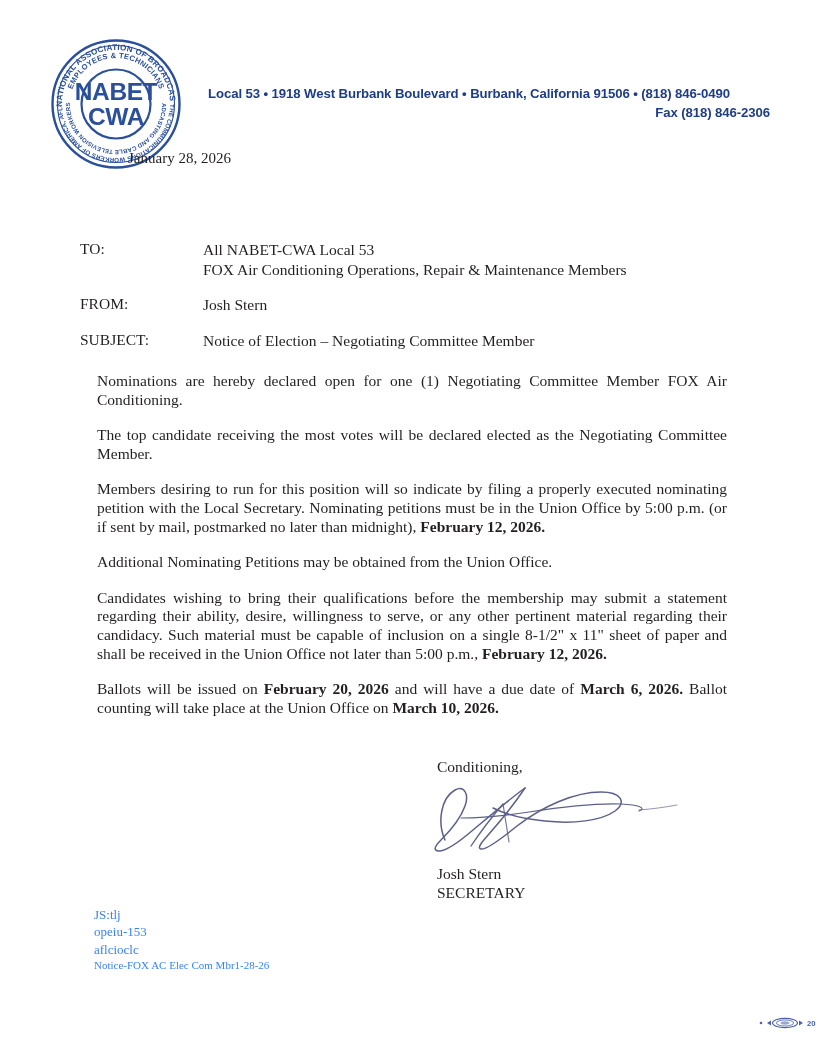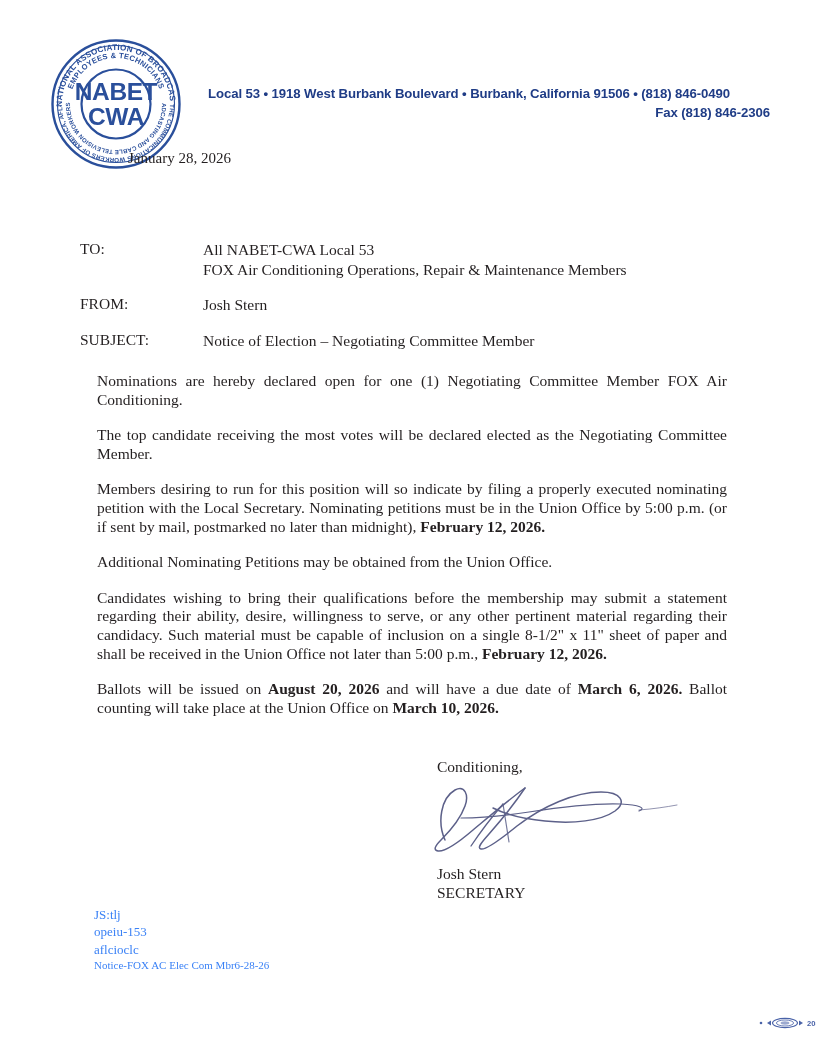--- a/index.html
+++ b/index.html
@@ -232,21 +232,21 @@
     <p>Nominations are hereby declared open for one (1) Negotiating Committee Member FOX Air Conditioning.</p>
 
     <p>The top candidate receiving the most votes will be declared elected as the Negotiating Committee Member.</p>
 
     <p><span>Members desiring to run for this position will so indicate by filing a properly executed nominating petition with the Local Secretary.  Nominating petitions must be in the Union Office by 5:00 p.m. (or if sent by mail, postmarked no later than midnight), </span><b>February 12, 2026.</b></p>
 
     <p>Additional Nominating Petitions may be obtained from the Union Office.</p>
 
     <p><span>Candidates wishing to bring their qualifications before the membership may submit a statement regarding their ability, desire, willingness to serve, or any other pertinent material regarding their candidacy.  Such material must be capable of inclusion on a single 8-1/2" x 11" sheet of paper and shall be received in the Union Office not later than 5:00 p.m., </span><b>February 12, 2026.</b></p>
 
-    <p><span>Ballots will be issued on </span><b>August 20, 2026</b><span> and will have a due date of </span><b>March 6, 2026.</b><span>  Ballot counting will take place at the Union Office on </span><b>March 10, 2026.</b></p>
+    <p><span>Ballots will be issued on </span><b>February 20, 2026</b><span> and will have a due date of </span><b>March 6, 2026.</b><span>  Ballot counting will take place at the Union Office on </span><b>March 10, 2026.</b></p>
   </div>
 
   <div class="sig-block">
     <div class="sig-closing">Conditioning,</div>
 
     <div class="sig-ink">
       <svg viewBox="0 0 260 95" xmlns="http://www.w3.org/2000/svg" aria-hidden="true">
         <g fill="none" stroke="#5c6089" stroke-linecap="round" stroke-linejoin="round">
           <path d="M20,72 C12,54 16,30 30,22 C40,17 44,27 40,38 C35,52 24,64 16,72 C10,78 8,82 13,83 C20,84 34,74 48,62 C66,47 86,30 100,20" stroke-width="1.5"></path>
           <path d="M100,20 C92,32 78,50 64,66 C56,75 52,80 56,81 C61,82 76,71 92,58 C118,38 150,24 176,24 C196,24 202,34 190,43 C176,53 148,56 120,53 C98,51 80,46 68,40" stroke-width="1.5"></path>
@@ -261,21 +261,21 @@
     <div class="sig-name">
       <div>Josh Stern</div>
       <div>SECRETARY</div>
     </div>
   </div>
 
   <div class="footer-codes">
     <div>JS:tlj</div>
     <div>opeiu-153</div>
     <div>aflcioclc</div>
-    <div class="tiny">Notice-FOX AC Elec Com Mbr6-28-26</div>
+    <div class="tiny">Notice-FOX AC Elec Com Mbr1-28-26</div>
   </div>
 
   <div class="union-bug">
     <svg width="66" height="16" viewBox="0 0 66 16" xmlns="http://www.w3.org/2000/svg" aria-hidden="true">
       <g fill="#4a63a8">
         <circle cx="3" cy="8" r="1.3"></circle>
         <path d="M9,8 L13,5.4 L13,10.6 Z"></path>
         <ellipse cx="27" cy="8" rx="12.5" ry="4.6" fill="none" stroke="#4a63a8" stroke-width="1.1"></ellipse>
         <ellipse cx="27" cy="8" rx="8.6" ry="3" fill="none" stroke="#4a63a8" stroke-width="0.8"></ellipse>
         <ellipse cx="27" cy="8" rx="4.4" ry="1.7" fill="#4a63a8" opacity="0.55"></ellipse>

